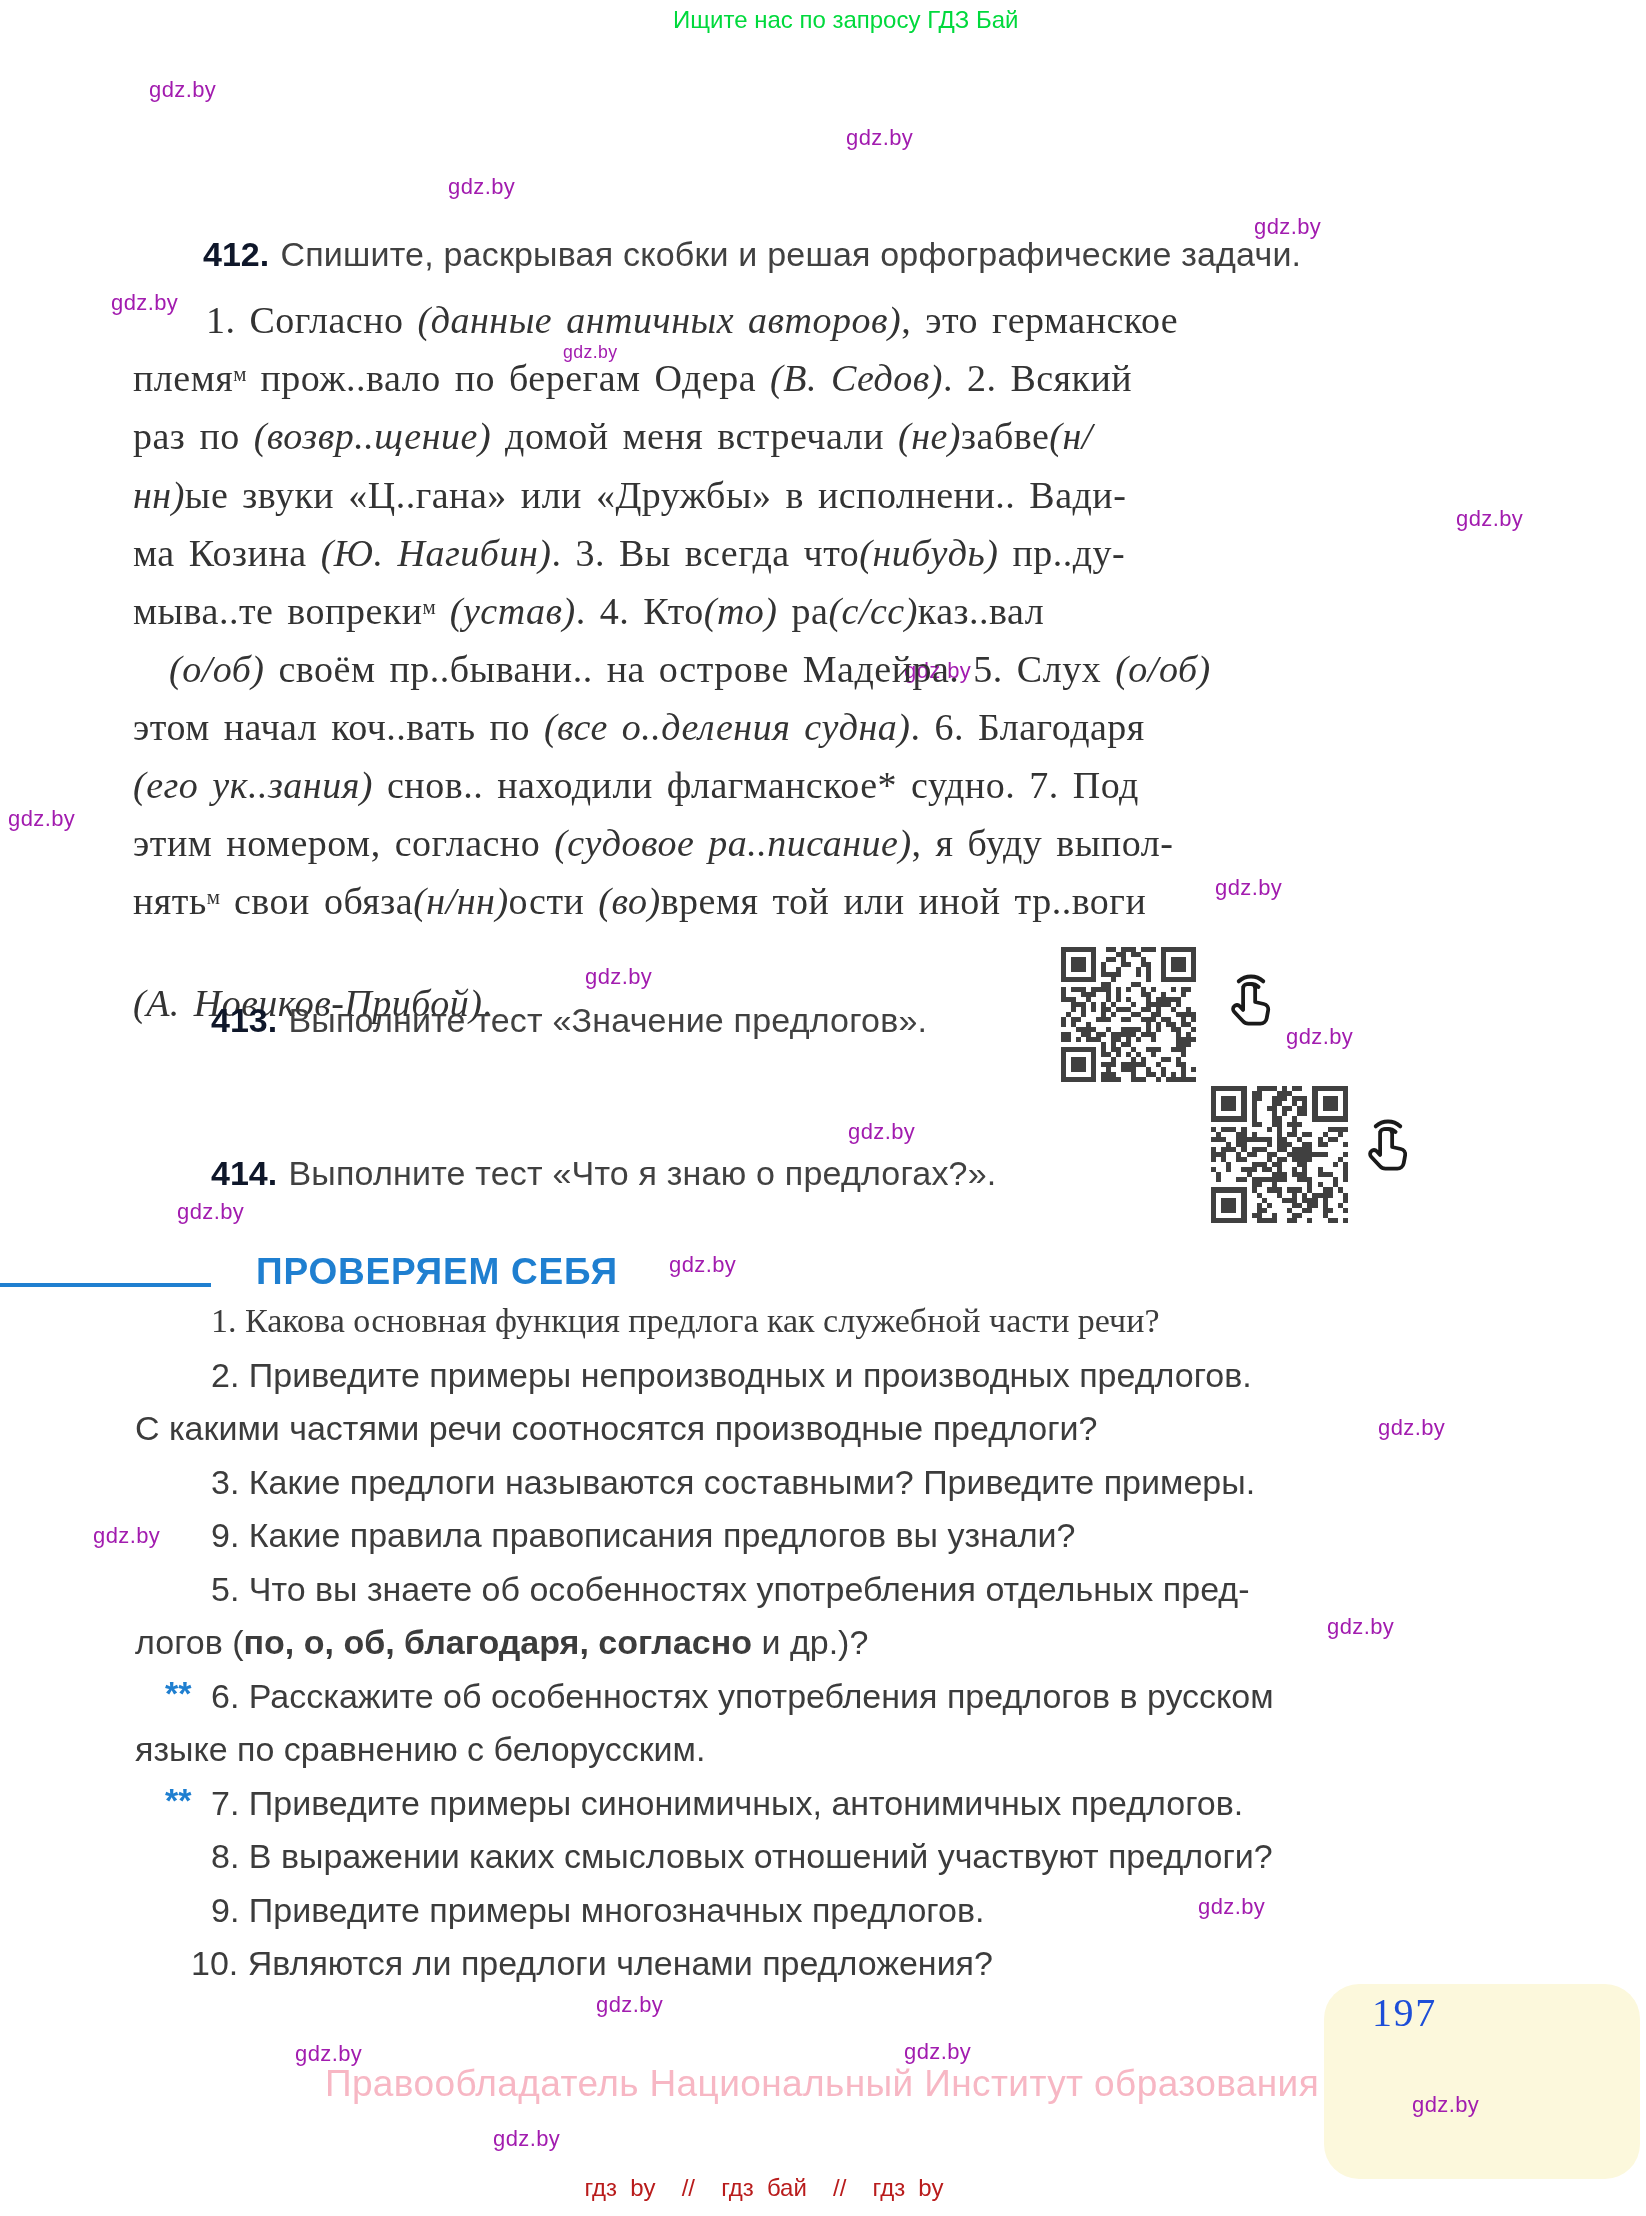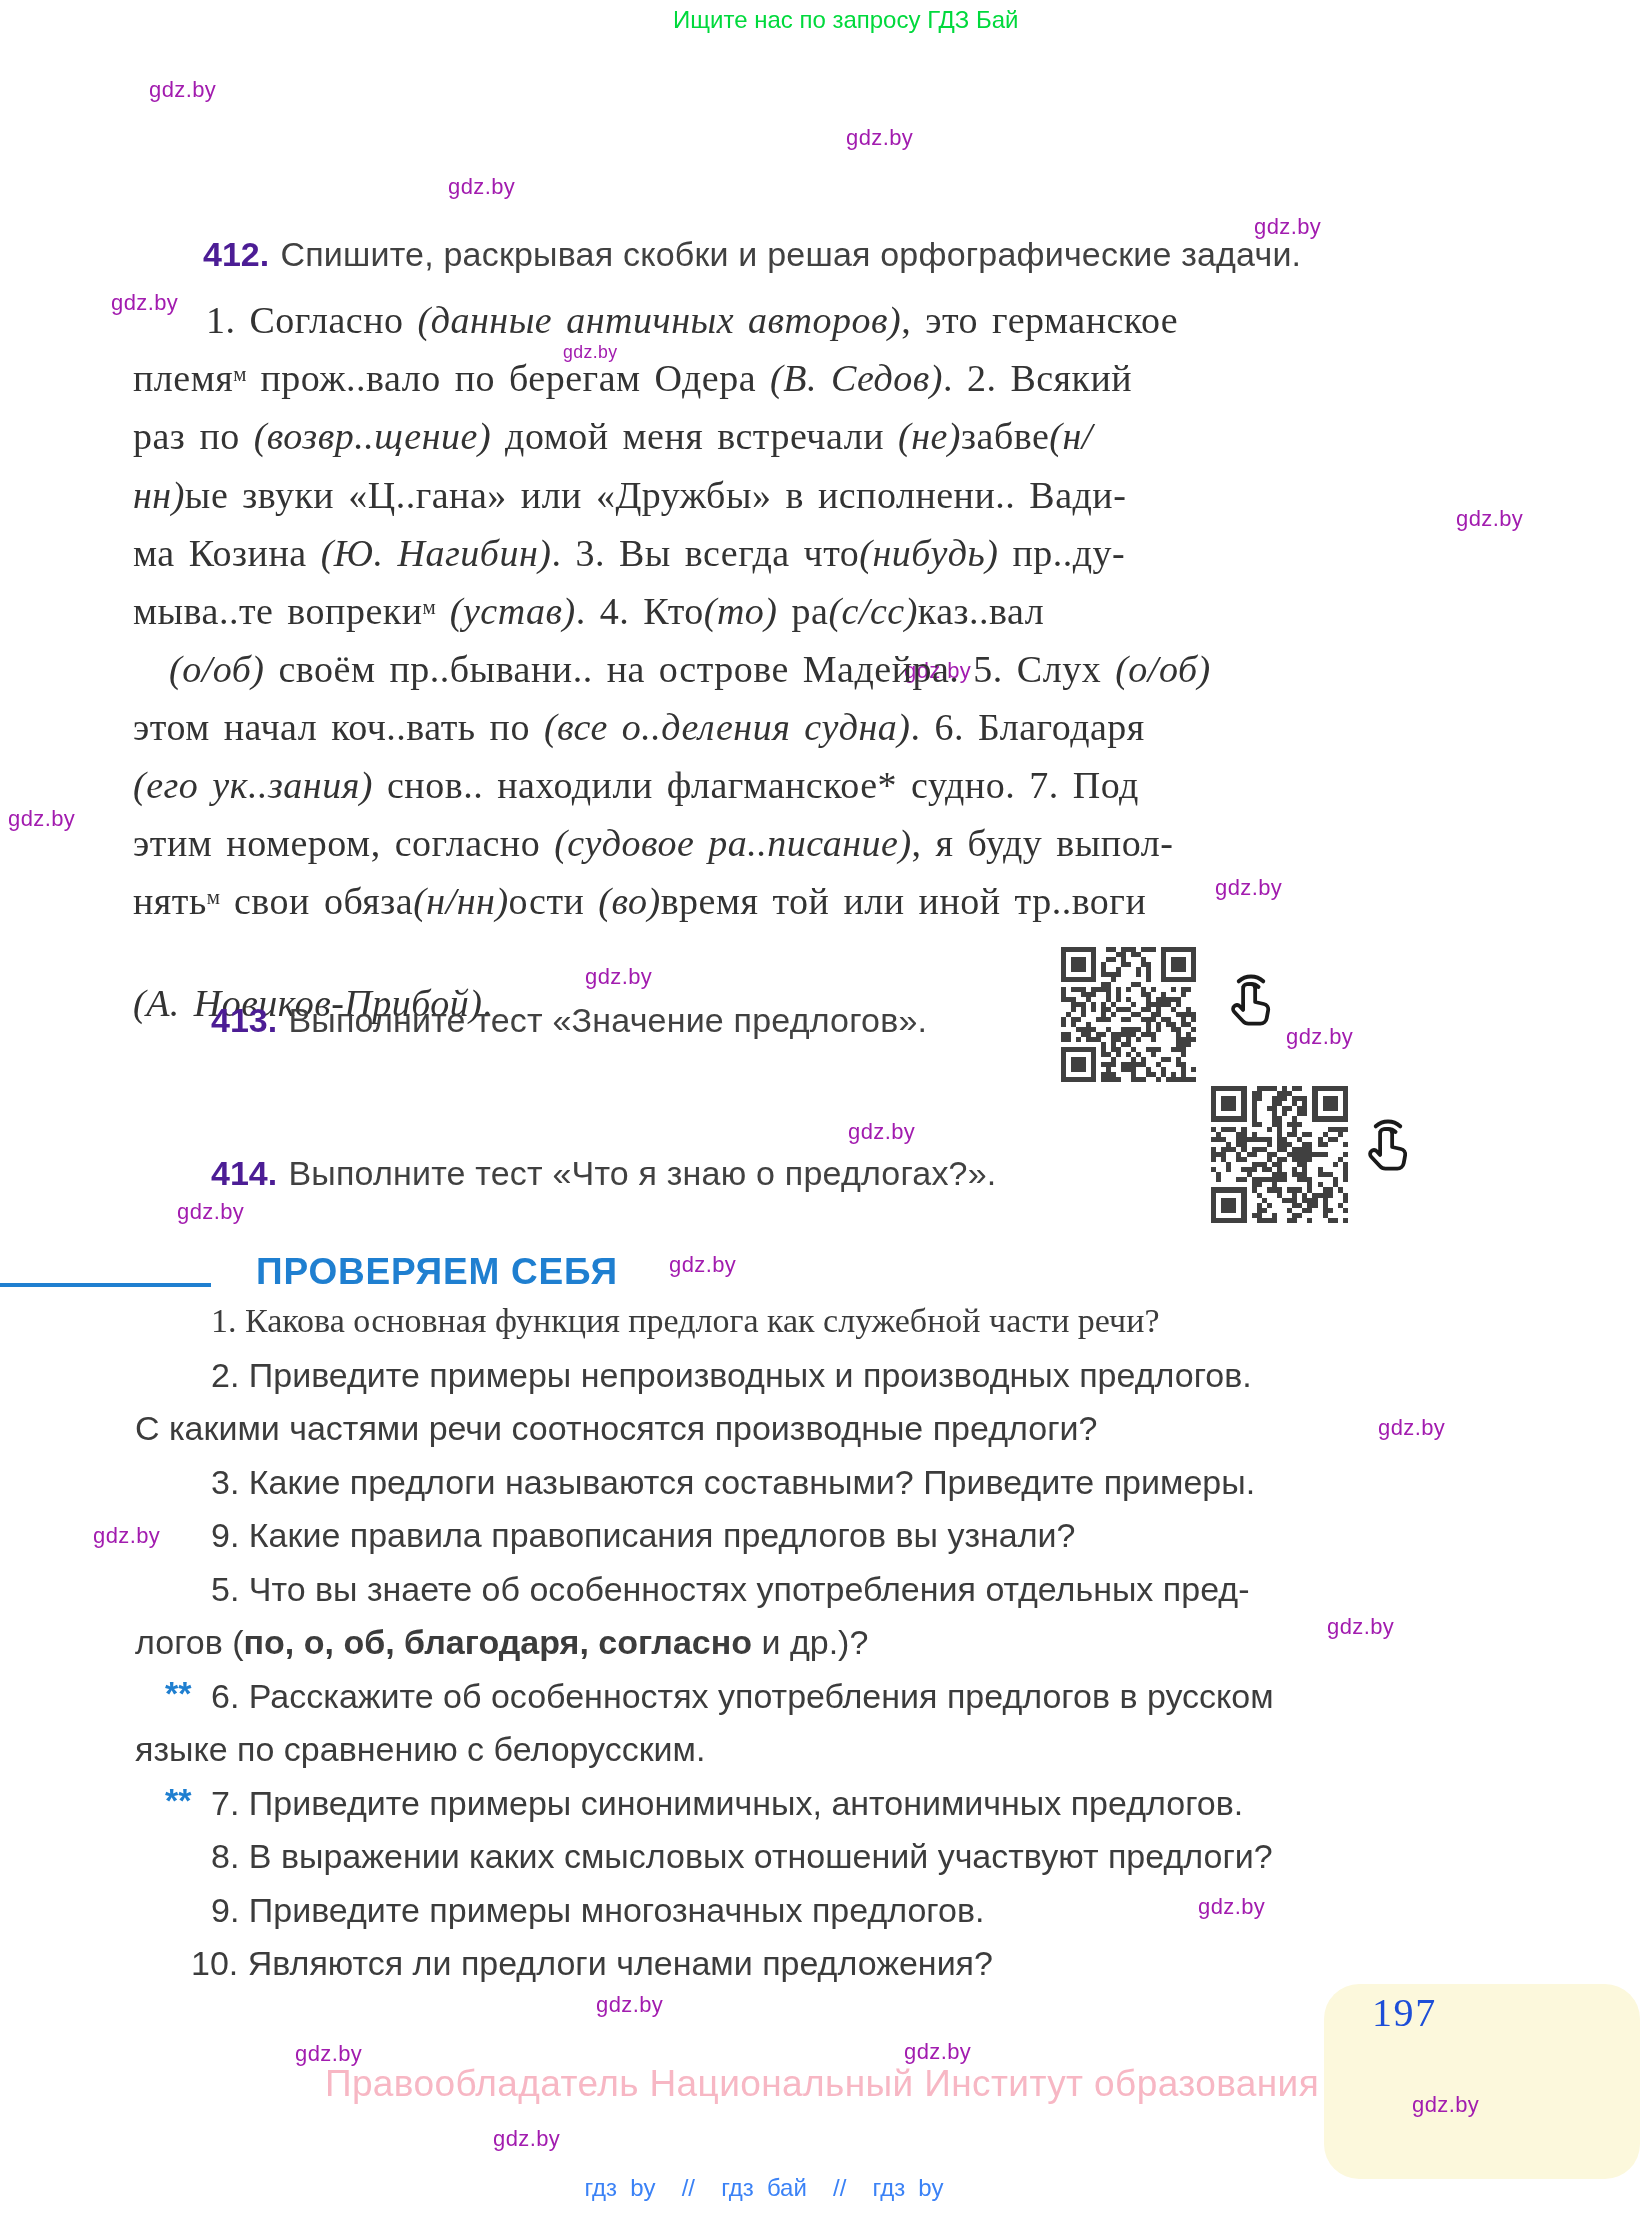--- a/index.html
+++ b/index.html
@@ -2,42 +2,42 @@
 <html style="font-size:13px"><head>
 <meta charset="utf-8">
 <style>
   html,body{margin:0;padding:0;}
   body{width:1647px;height:2216px;position:relative;background:#ffffff;overflow:hidden;
        font-family:"Liberation Sans",sans-serif;}
   .abs{position:absolute;}
   .wm{position:absolute;font:400 22px "Liberation Sans",sans-serif;color:#a21caf;letter-spacing:0.4px;}
   .wm.small{font-size:17.7px;}
   .banner{position:absolute;left:673px;top:6.4px;font:400 24px "Liberation Sans",sans-serif;color:#00d93c;}
-  .ex-num{font:700 34px "Liberation Sans",sans-serif;color:#4c1d95;margin-right:11.3px;}
+  .ex-num{font:700 34px "Liberation Sans",sans-serif;color:#0f172a;margin-right:11.3px;}
   .ex-title{font:400 34px "Liberation Sans",sans-serif;color:#414141;letter-spacing:0.2px;}
   .serif-line{position:absolute;font:400 38px "Liberation Serif",serif;color:#333;
               white-space:pre;letter-spacing:0.5px;word-spacing:4px;line-height:1;}
   .serif-line .i{font-style:italic;}
   .serif-line .sup{font-size:.55em;vertical-align:.5em;letter-spacing:0;}
   .q-line{position:absolute;left:135px;font:400 34px "Liberation Sans",sans-serif;color:#3c3c3c;
           white-space:pre;line-height:1;}
   .q-line .bi{font-weight:700;}
   .q-line .stars{position:absolute;left:30px;top:-3.2px;color:#1f7fd0;font-weight:700;}
   .check-heading{position:absolute;left:216px;top:1251px;font:700 37px "Liberation Sans",sans-serif;
                  color:#1f7fd0;letter-spacing:0.8px;margin-left:40px;}
   .check-rule{position:absolute;left:0;top:1283px;width:211px;height:4px;background:#1f7fd0;}
   .qr{position:absolute;}
   .qr svg{width:100%;height:100%;display:block;}
   .hand{position:absolute;}
   .footer-pink{position:absolute;left:822px;top:2063px;transform:translateX(-50%);
                font:400 37px "Liberation Sans",sans-serif;color:#f7b7c4;white-space:pre;letter-spacing:0.4px;}
   .page-box{position:absolute;left:1324px;top:1984px;width:316px;height:195px;background:#fcf8dc;border-radius:35px;}
   .page-num{position:absolute;left:1372px;top:1989px;font:400 40px "Liberation Serif",serif;color:#1d4ed8;letter-spacing:1.6px;text-align:center;}
   .footer-links{position:absolute;left:764px;top:2174px;transform:translateX(-50%);
-                font:400 24px "Liberation Sans",sans-serif;color:#3b82f6;word-spacing:6.4px;white-space:pre;}
+                font:400 24px "Liberation Sans",sans-serif;color:#b91c1c;word-spacing:6.4px;white-space:pre;}
 </style>
 </head>
 <body>
 
 <div>
 
   <div class="wm" style="left:149px;top:77px">gdz.by</div>
   <div class="wm" style="left:846px;top:125px">gdz.by</div>
   <div class="wm" style="left:448px;top:174px">gdz.by</div>
   <div class="wm" style="left:1254px;top:214px">gdz.by</div>

